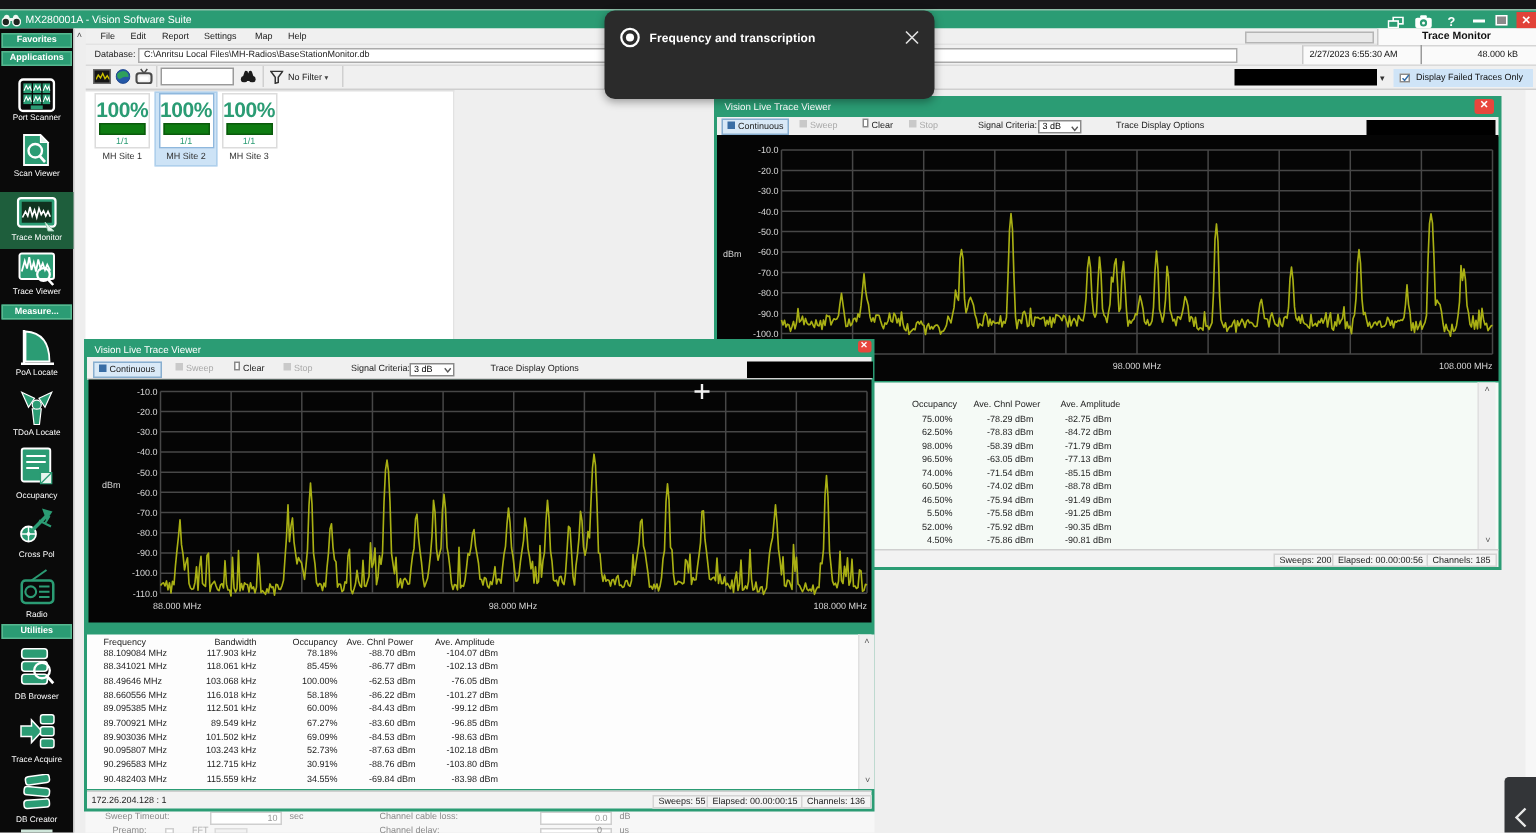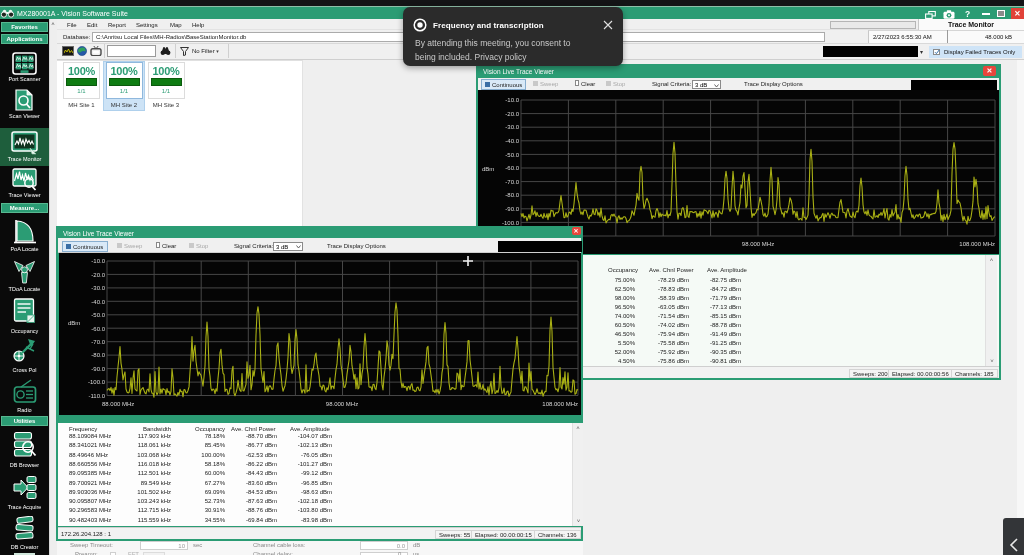--- a/index.html
+++ b/index.html
@@ -241,21 +241,21 @@
 
 <div class="abs" style="left:14px;top:553px;width:21px;height:2px;background:#cfe6da;"></div>
 
 <div class="abs" style="left:57px;top:60px;width:967px;height:481px;background:#efefef;"></div>
 <div class="abs" style="left:57px;top:60px;width:246px;height:481px;background:#fff;border-top:1px solid #e0e0e0;border-right:1px solid #e2e2e2;"></div>
 
 <div class="abs" style="left:103px;top:60.5px;width:42px;height:50px;background:#cde3f6;border:1px solid #afd0ec;"></div>
 
 <style>
 .card{position:absolute;top:62px;width:37px;height:37px;background:#fff;border:1px solid #dcdcdc;text-align:center;}
-.card .pc{font-size:11px;font-weight:bold;color:#2b9c74;margin-top:1.5px;letter-spacing:-0.3px;}
+.card .pc{font-size:14px;font-weight:bold;color:#2b9c74;margin-top:1.5px;letter-spacing:-0.3px;}
 .card .bar{margin:1.5px auto 0 auto;width:31px;height:8px;background:#0e7c12;border:1px solid #0a5a0c;}
 .card .nn{font-size:6px;color:#2b9c74;margin-top:1.5px;}
 .tlab{position:absolute;width:42px;text-align:center;font-size:6px;color:#333;top:102px;}
 </style>
 <div class="card" style="left:63px;">
     <div class="pc">100%</div>
     <div class="bar"></div>
     <div class="nn">1/1</div>
   </div>
 <div class="card" style="left:105.5px;border-color:#8fb8dd;">
@@ -560,14 +560,13 @@
 
 <div class="abs" style="left:403px;top:7px;width:220px;height:59px;background:#2b2b2b;border-radius:7px;box-shadow:0 2px 6px rgba(0,0,0,0.35);">
   <svg class="abs" style="left:10px;top:10.5px;" width="14" height="14" viewBox="0 0 14 14">
     <circle cx="7" cy="7" r="5.8" fill="none" stroke="#fff" stroke-width="1.5"></circle>
     <circle cx="7" cy="7" r="2.7" fill="#fff"></circle>
   </svg>
   <div class="abs" style="left:30px;top:13.5px;font-size:8px;font-weight:bold;color:#fff;letter-spacing:0.1px;">Frequency and transcription</div>
   <svg class="abs" style="left:200px;top:12.5px;" width="10" height="10" viewBox="0 0 10 10">
     <path d="M1,1 L9,9 M9,1 L1,9" stroke="#e0e0e0" stroke-width="1.1"></path>
   </svg>
-  <div class="abs" style="left:12px;top:29px;font-size:8.5px;line-height:14px;color:#c9c9c9;">By attending this meeting, you consent to<br>being included. Privacy policy</div>
 </div>
 
 </body></html>

